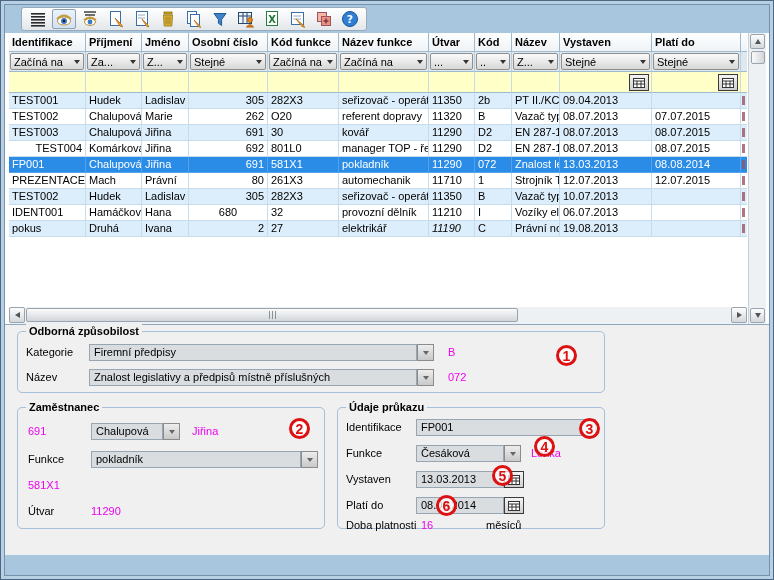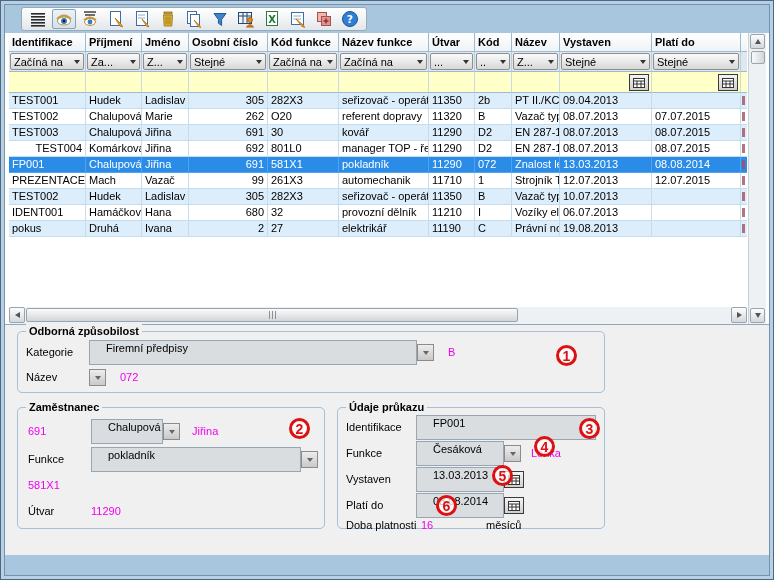--- a/index.html
+++ b/index.html
@@ -67,22 +67,22 @@
           background:linear-gradient(#fafafa,#d2d6da);border:1px solid #9aa4ae;border-radius:2px;}
   .grip{display:flex;gap:2px;}
   .grip span{width:1px;height:8px;background:#8a9098;}
 
   
   .bottomarea{position:relative;height:231px;background:#f0f0f0;border-top:1px solid #8fa8bd;}
   .gbox{position:absolute;border:1px solid #a7c0da;border-radius:5px;}
   .legend{position:absolute;top:-8px;left:8px;background:#f0f0f0;padding:0 3px;line-height:14px;font-weight:bold;}
   .prow{position:absolute;display:flex;align-items:center;height:18px;}
   .lab{display:inline-block;white-space:nowrap;}
-  .fld{display:inline-block;background:#d9dde0;border:1px solid #97a6b2;height:25px;line-height:15px;
-       padding:0 16px;white-space:nowrap;overflow:hidden;}
+  .fld{display:inline-block;background:#d9dde0;border:1px solid #97a6b2;height:17px;line-height:15px;
+       padding:0 4px;white-space:nowrap;overflow:hidden;}
   .dropbtn{width:17px;height:17px;display:flex;align-items:center;justify-content:center;
            background:linear-gradient(#ededed,#c9c9c9);border:1px solid #8b8b8b;}
   .darr{width:0;height:0;border:3px solid transparent;border-top:4px solid #666;margin-top:4px;}
   .mag{color:#f000f0;}
   .anno{position:absolute;width:21px;height:21px;border:3px solid #dd1111;border-radius:50%;
         background:rgba(255,255,255,.75);color:#dd1111;font-weight:bold;font-size:14px;
         display:flex;align-items:center;justify-content:center;z-index:5;}
 </style>
 </head>
 <body>
@@ -428,22 +428,22 @@
             <div class="dcell" style="width: 48px;">Znalost le</div>
             <div class="dcell" style="width: 92px;">13.03.2013</div>
             <div class="dcell" style="width: 89px;">08.08.2014</div>
             <div class="dcell sliver">
               <span class="mk"></span>
             </div>
           </div>
           <div class="trow">
             <div class="dcell" style="width: 77px;">PREZENTACE00</div>
             <div class="dcell" style="width: 56px;">Mach</div>
-            <div class="dcell" style="width: 47px;">Vazač</div>
-            <div class="dcell ar" style="width: 79px;">99</div>
+            <div class="dcell" style="width: 47px;">Právní</div>
+            <div class="dcell ar" style="width: 79px;">80</div>
             <div class="dcell" style="width: 71px;">261X3</div>
             <div class="dcell" style="width: 90px;">automechanik</div>
             <div class="dcell" style="width: 46px;">11710</div>
             <div class="dcell" style="width: 37px;">1</div>
             <div class="dcell" style="width: 48px;">Strojník T</div>
             <div class="dcell" style="width: 92px;">12.07.2013</div>
             <div class="dcell" style="width: 89px;">12.07.2015</div>
             <div class="dcell sliver">
               <span class="mk"></span>
             </div>
@@ -461,40 +461,40 @@
             <div class="dcell" style="width: 92px;">10.07.2013</div>
             <div class="dcell" style="width: 89px;"></div>
             <div class="dcell sliver">
               <span class="mk"></span>
             </div>
           </div>
           <div class="trow">
             <div class="dcell" style="width: 77px;">IDENT001</div>
             <div class="dcell" style="width: 56px;">Hamáčková</div>
             <div class="dcell" style="width: 47px;">Hana</div>
-            <div class="dcell ar" style="width: 79px;">680</div>
+            <div class="dcell ar" style="width: 79px; text-align: center;">680</div>
             <div class="dcell" style="width: 71px;">32</div>
             <div class="dcell" style="width: 90px;">provozní dělník</div>
             <div class="dcell" style="width: 46px;">11210</div>
             <div class="dcell" style="width: 37px;">I</div>
             <div class="dcell" style="width: 48px;">Vozíky ele</div>
             <div class="dcell" style="width: 92px;">06.07.2013</div>
             <div class="dcell" style="width: 89px;"></div>
             <div class="dcell sliver">
               <span class="mk"></span>
             </div>
           </div>
           <div class="trow alt">
             <div class="dcell" style="width: 77px;">pokus</div>
             <div class="dcell" style="width: 56px;">Druhá</div>
             <div class="dcell" style="width: 47px;">Ivana</div>
             <div class="dcell ar" style="width: 79px;">2</div>
             <div class="dcell" style="width: 71px;">27</div>
             <div class="dcell" style="width: 90px;">elektrikář</div>
-            <div class="dcell" style="width: 46px;">11190</div>
+            <div class="dcell" style="width: 46px; font-style: italic;">11190</div>
             <div class="dcell" style="width: 37px;">C</div>
             <div class="dcell" style="width: 48px;">Právní no</div>
             <div class="dcell" style="width: 92px;">19.08.2013</div>
             <div class="dcell" style="width: 89px;"></div>
             <div class="dcell sliver">
               <span class="mk"></span>
             </div>
           </div>
         </div>
 
@@ -532,20 +532,21 @@
         <div class="prow" style="left:8px;top:11px">
           <span class="lab" style="width:63px">Kategorie</span>
           <span class="fld" style="width:328px">Firemní předpisy</span>
           <span class="dropbtn">
               <span class="darr"></span>
             </span>
           <span class="mag" style="margin-left:14px">B</span>
         </div>
         <div class="prow" style="left:8px;top:36px">
           <span class="lab" style="width:63px">Název</span>
+          <span class="fld" style="width:328px">Znalost legislativy a předpisů místně příslušných</span>
           <span class="dropbtn">
               <span class="darr"></span>
             </span>
           <span class="mag" style="margin-left:14px">072</span>
         </div>
       </div>
 
       <div class="gbox" style="left:12px;top:82px;width:308px;height:122px">
         <span class="legend">Zaměstnanec</span>
         <div class="prow" style="left:10px;top:14px">

